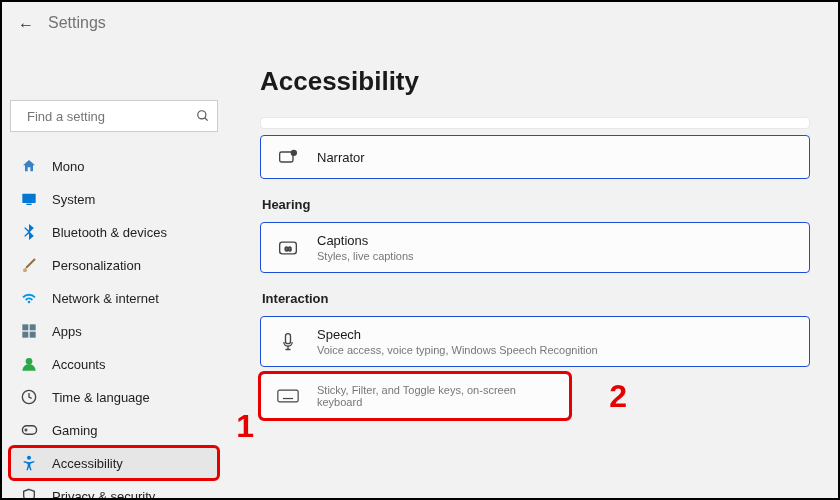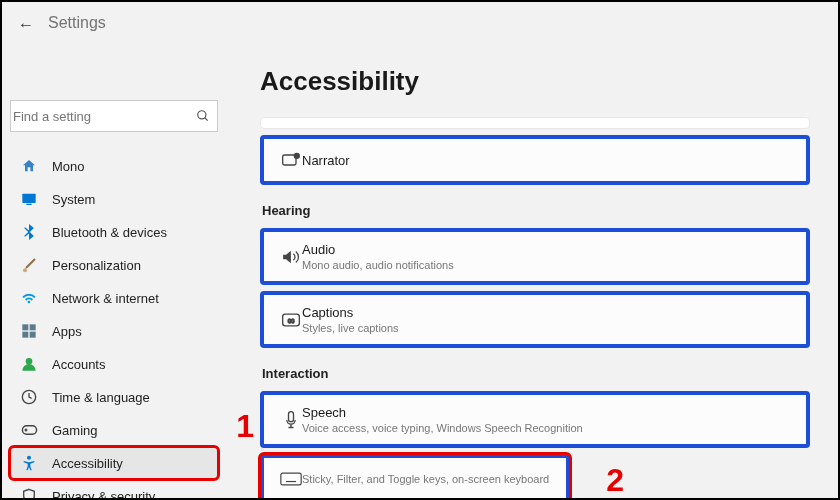--- a/index.html
+++ b/index.html
@@ -3,30 +3,30 @@
 <meta charset="utf-8">
 <style>
 * { margin: 0; padding: 0; box-sizing: border-box; font-family: "Segoe UI", -apple-system, sans-serif; }
 body { background: #f2f2f2; width: 840px; height: 500px; overflow: hidden; border: 2px solid #000; }
 .header { display: flex; align-items: center; padding: 12px 16px; gap: 14px; }
 .back-arrow { font-size: 16px; color: #333; cursor: pointer; }
 .header-title { font-size: 16px; color: #737373; }
 .layout { display: flex; height: calc(100% - 40px); }
 .sidebar { width: 224px; padding: 0 8px; }
 .search-wrap { position: relative; margin: 56px 0 18px 0; }
-.search-input { width: 100%; height: 32px; padding: 0 32px 0 2px; border: 1px solid #ccc; background: #fff; font-size: 13px; color: #4d7c0f; outline: none; }
+.search-input { width: 100%; height: 32px; padding: 0 32px 0 16px; border: 1px solid #ccc; background: #fff; font-size: 13px; color: #4d7c0f; outline: none; }
 .search-icon { position: absolute; right: 8px; top: 50%; transform: translateY(-50%); font-size: 13px; color: #555; pointer-events: none; }
 .nav { display: flex; flex-direction: column; gap: 1px; }
 .nav-item { display: flex; align-items: center; gap: 14px; padding: 7px 10px; border-radius: 4px; cursor: pointer; font-size: 13px; color: #222; position: relative; }
 .nav-item.active { background: #e6e6e6; }
 .nav-icon { width: 18px; height: 18px; display: flex; align-items: center; justify-content: center; font-size: 15px; }
 .main { flex: 1; padding: 0 28px 0 34px; overflow-y: auto; }
 .page-title { font-size: 26px; font-weight: 600; margin: 22px 0 20px 0; color: #1a1a1a; }
 .blank-card { background: #fff; border: 1px solid #e8e8e8; border-radius: 4px; height: 12px; margin-bottom: 6px; }
-.card { background: #fcfcfc; border: 4px solid #1d4ed8; border-radius: 4px; padding: 10px 16px; display: flex; align-items: center; gap: 0; margin-bottom: 6px; cursor: pointer; position: relative; }
+.card { background: #fcfcfc; border: 1px solid #1d4ed8; border-radius: 4px; padding: 10px 16px; display: flex; align-items: center; gap: 18px; margin-bottom: 6px; cursor: pointer; position: relative; }
 .card-icon { width: 22px; height: 22px; display: flex; align-items: center; justify-content: center; color: #444; }
 .card-text { display: flex; flex-direction: column; gap: 2px; }
 .card-title { font-size: 13px; color: #1a1a1a; }
 .card-sub { font-size: 11px; color: #777; }
 .section-head { font-size: 13px; font-weight: 700; color: #222; margin: 18px 0 10px 2px; }
 .highlight-red { outline: 3px solid #e60000; outline-offset: -1px; }
 .annot { position: absolute; font-size: 32px; font-weight: 700; color: #e60000; pointer-events: none; }
 svg { display: block; }
 </style>
 </head>
@@ -162,32 +162,20 @@
             <circle cx="19" cy="5" r="3" fill="currentColor"></circle>
           </svg>
       </span>
       <div class="card-text">
         <span class="card-title">Narrator</span>
       </div>
     </div>
 
     <div class="section-head">Hearing</div>
 
-    <div class="card">
-      <span class="card-icon">
-        <svg width="20" height="16" viewBox="0 0 24 20" fill="none" stroke="currentColor" stroke-width="1.6">
-            <path d="M3 8v4h3l5 4V4L6 8z" fill="currentColor"></path>
-            <path d="M15 6a5 5 0 010 8M18 3a9 9 0 010 14"></path>
-          </svg>
-      </span>
-      <div class="card-text">
-        <span class="card-title">Audio</span>
-        <span class="card-sub">Mono audio, audio notifications</span>
-      </div>
-    </div>
 
     <div class="card">
       <span class="card-icon">
         <svg width="20" height="16" viewBox="0 0 24 18" fill="none" stroke="currentColor" stroke-width="1.6">
             <rect x="2" y="2" width="20" height="14" rx="3"></rect>
             <text x="12" y="13" font-size="8" text-anchor="middle" fill="currentColor" font-family="sans-serif">cc</text>
           </svg>
       </span>
       <div class="card-text">
         <span class="card-title">Captions</span>

